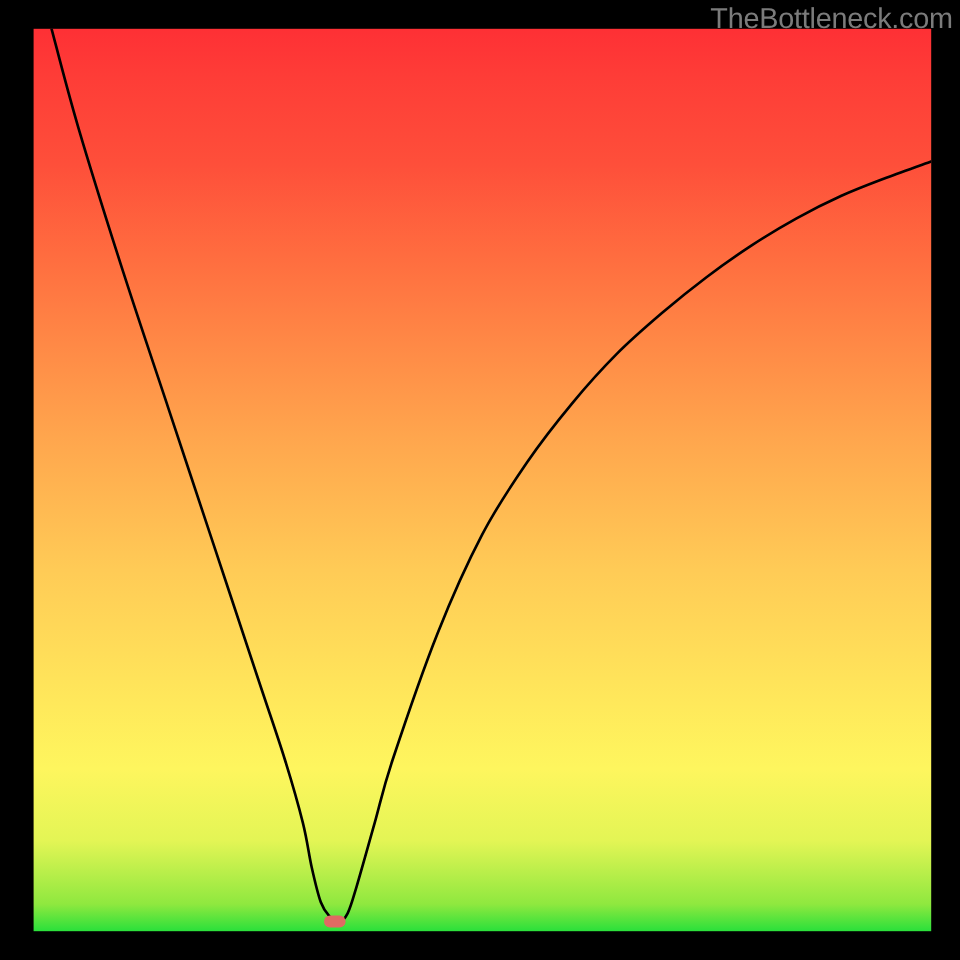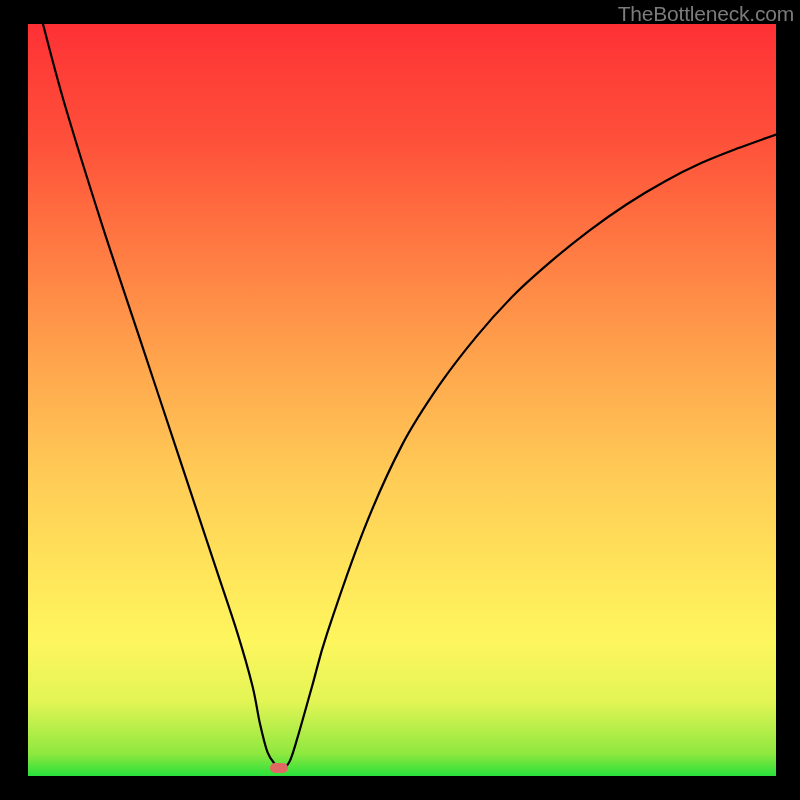--- a/index.html
+++ b/index.html
@@ -29,21 +29,21 @@
       #FE4F3A 85%,
       #FE3C37 95%,
       #FE3035 100%
     );
   }
   .attribution {
     position: absolute;
     top: 2px;
     right: 6px;
     color: #7b7b7b;
-    font-size: 21px;
+    font-size: 24px;
     font-weight: 400;
     letter-spacing: -0.2px;
   }
   .curve {
     position: absolute;
     left: 0; top: 0;
     width: 748px;
     height: 752px;
   }
   .marker {

